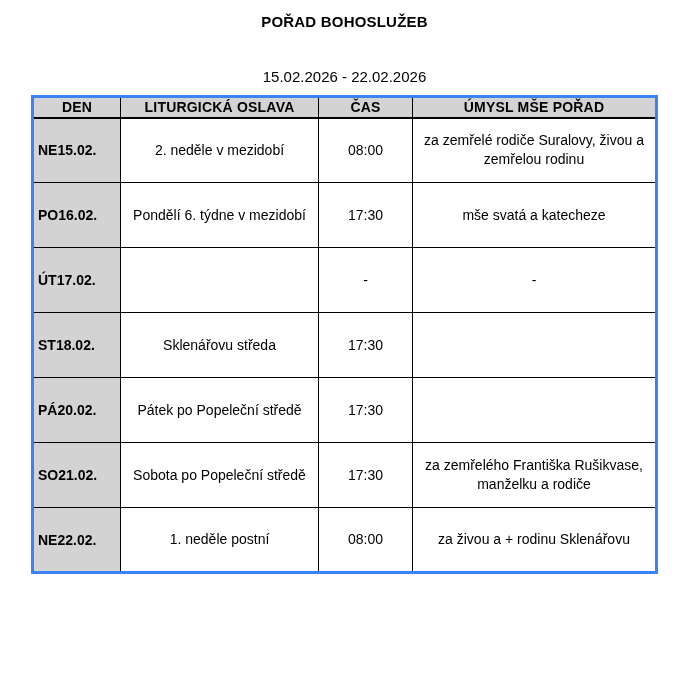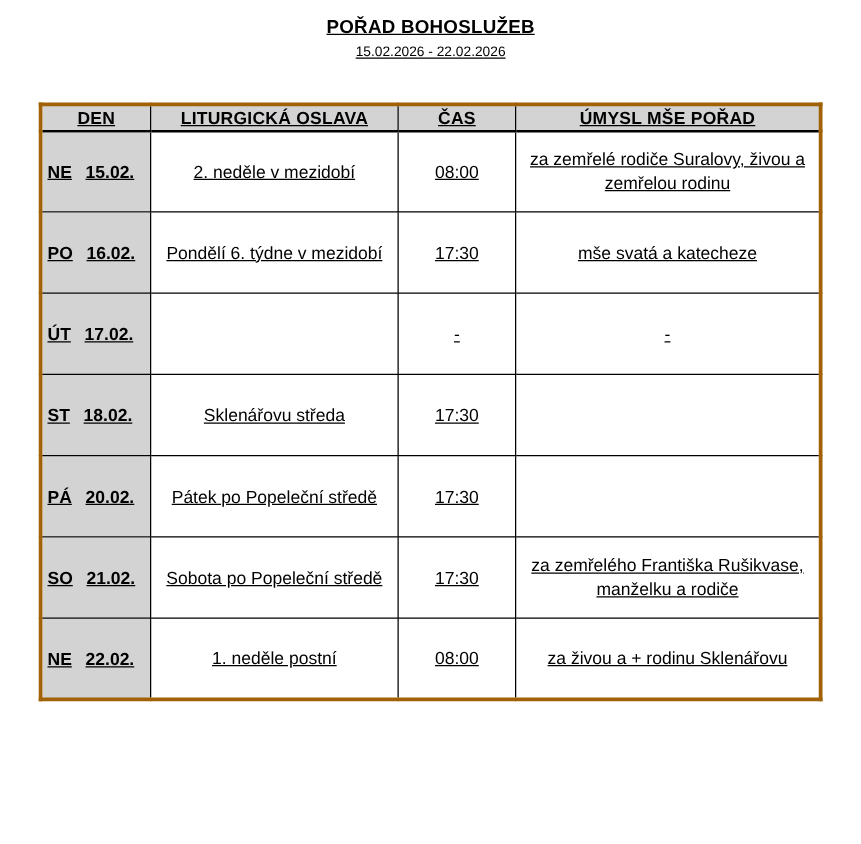--- a/index.html
+++ b/index.html
@@ -7,43 +7,43 @@
     background: #ffffff;
     font-family: "Liberation Sans", "DejaVu Sans", sans-serif;
     color: #000000;
   }
   .page {
     width: 689px;
     height: 675px;
     background: #ffffff;
     position: relative;
     overflow: hidden;
-    text-decoration: underline;
   }
   .title-block {
     padding-top: 11px;
     text-align: center;
   }
   .title-line1, .title-line2 {
     font-size: 15px;
     font-weight: bold;
     line-height: 21px;
     letter-spacing: 0.2px;
   }
   .title-line3 {
-    font-size: 11px;
+    font-size: 15px;
     font-weight: normal;
     line-height: 21px;
+    margin-top: 34px;
   }
   table.schedule {
     border-collapse: collapse;
     table-layout: fixed;
     width: 624px;
-    margin: 29px auto 0 auto;
-    border: 3px solid #a16207;
+    margin: 8px auto 0 auto;
+    border: 3px solid #3b82f6;
   }
   table.schedule th, table.schedule td {
     border: 1px solid #000000;
     font-size: 14px;
     vertical-align: middle;
     overflow: hidden;
   }
   table.schedule th {
     background: #d3d3d3;
     font-weight: bold;
@@ -58,21 +58,20 @@
   col.c-intention { width: 244px; }
   td.day-cell {
     background: #d3d3d3;
     font-weight: bold;
     border-right: 2px solid #000000;
     padding-left: 4px;
   }
   .day-wrap {
     display: flex;
     align-items: flex-end;
-    gap: 11px;
     white-space: nowrap;
   }
   tr.data-row { height: 65px; }
   td.celebration-cell, td.time-cell, td.intention-cell {
     text-align: center;
     padding: 2px 1px;
     line-height: 19px;
   }
 </style>
 </head>

